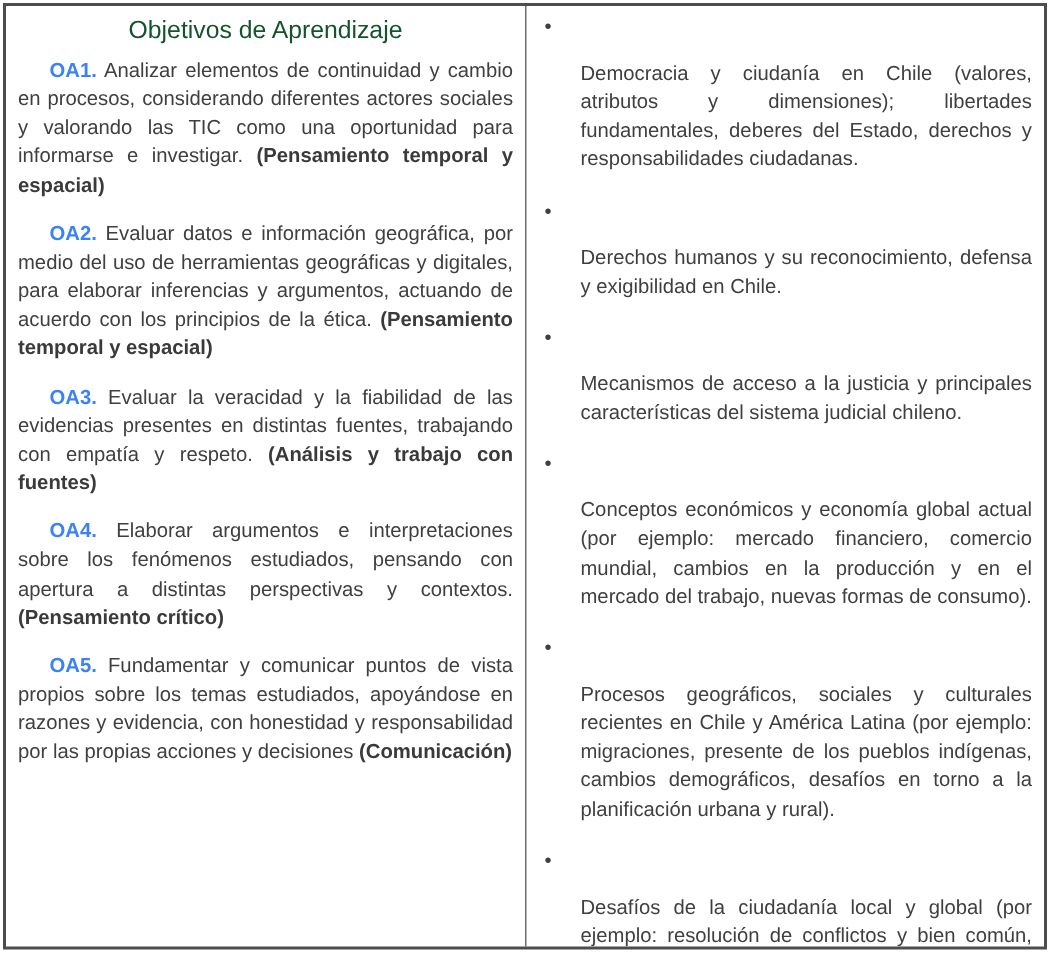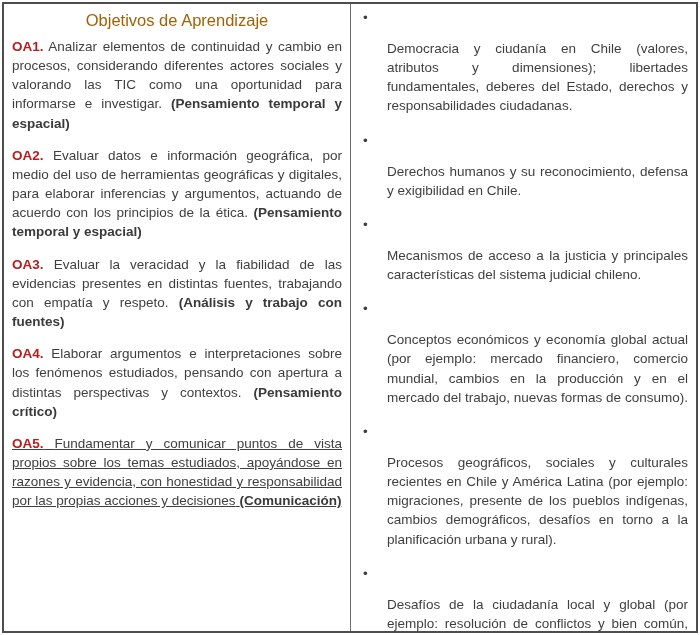--- a/index.html
+++ b/index.html
@@ -21,44 +21,44 @@
   }
   .col-left{
     width:349px;
     border-right:1px solid #6e6e6e;
   }
   .col-right{
     width:347px;
   }
   .col-header{
     text-align:center;
-    color:#a16207;
+    color:#14532d;
     font-size:16.5px;
     font-weight:400;
     padding:3px 0 7px 0;
   }
   .body-text{
     color:#3f3f3f;
     font-size:13.5px;
     line-height:1.42;
     text-align:justify;
   }
   .intro{
     margin:0 0 14px 0;
   }
   .objective{
     margin:0 0 13px 0;
   }
   .objective.tight{
     margin:0 0 0 0;
-    text-decoration:underline;
   }
   .code{
     font-weight:700;
-    color:#b91c1c;
+    color:#3b82f6;
+    margin-left:21px;
   }
   .tag{
     font-weight:700;
     color:#3a3a3a;
   }
   .bullet-item{
     display:flex;
     margin:0 0 15px 0;
   }
   .bullet{

